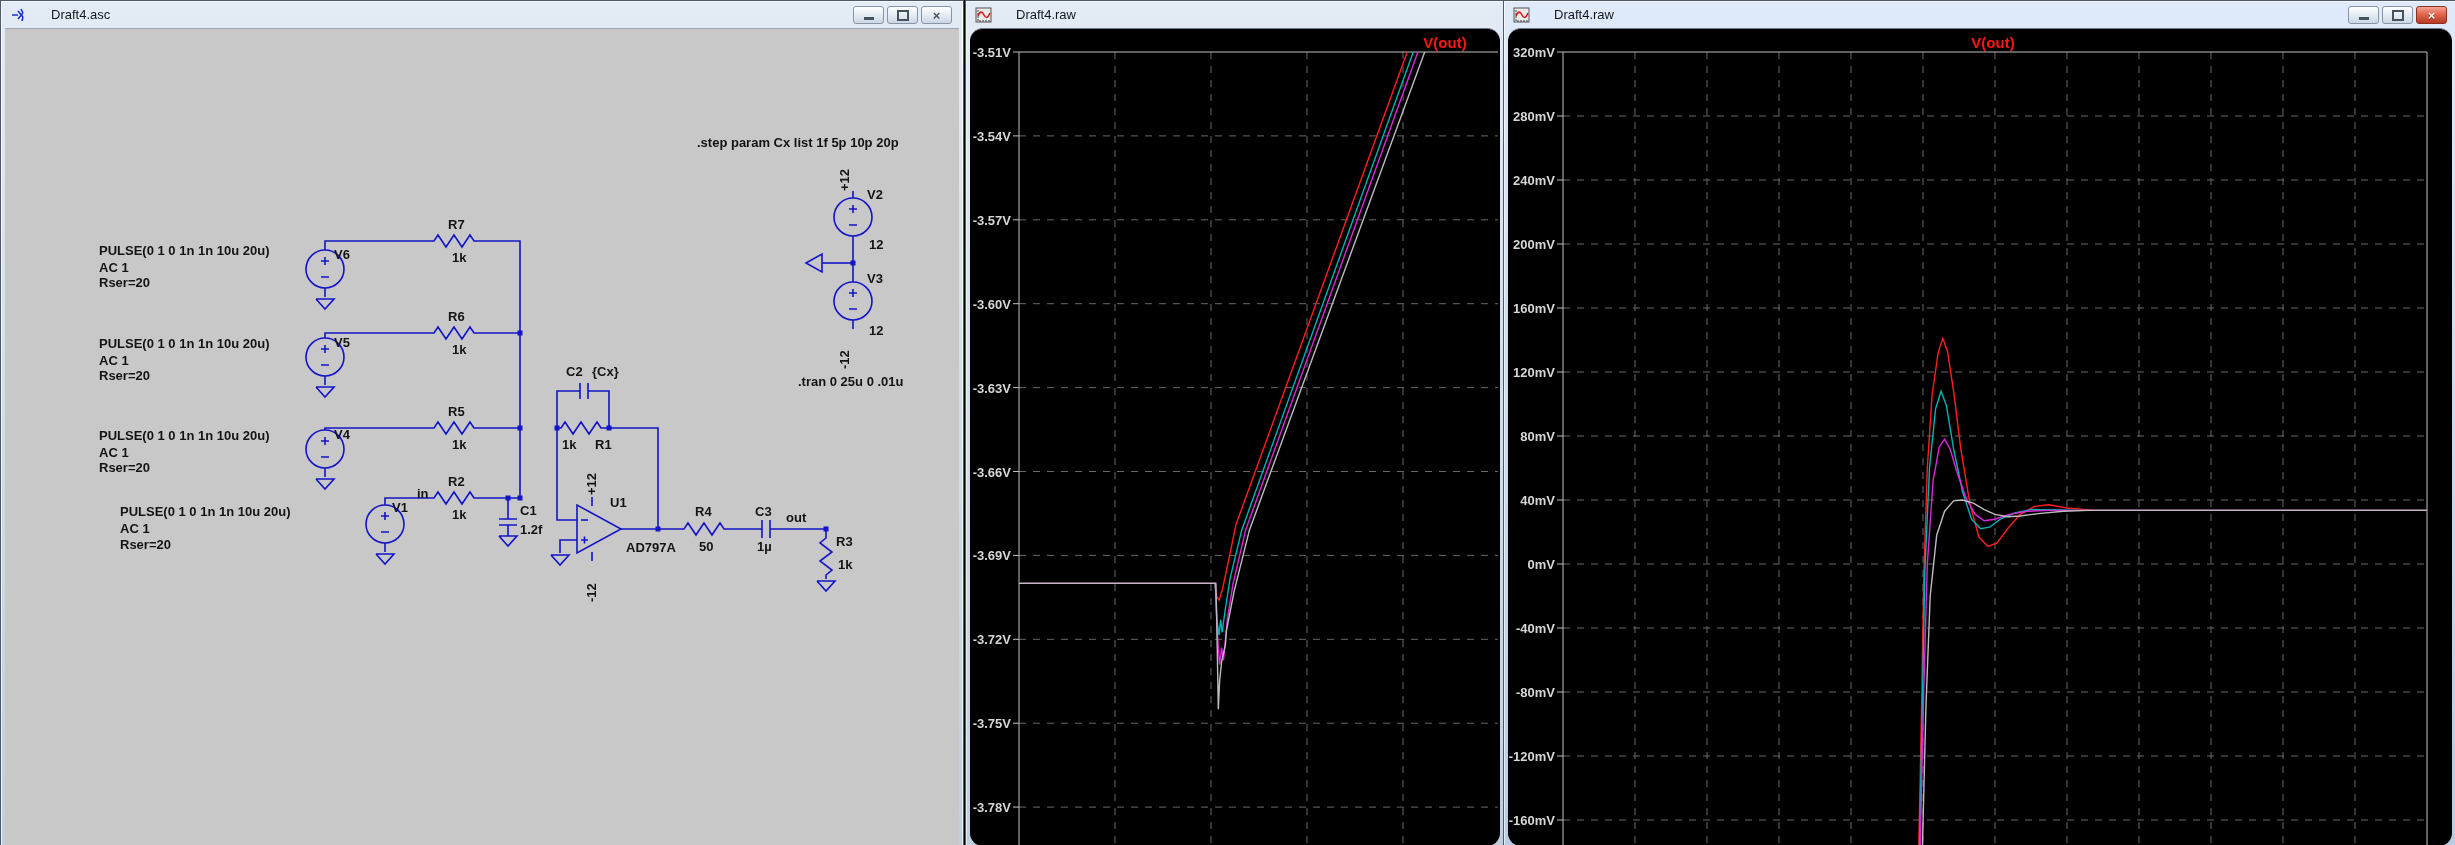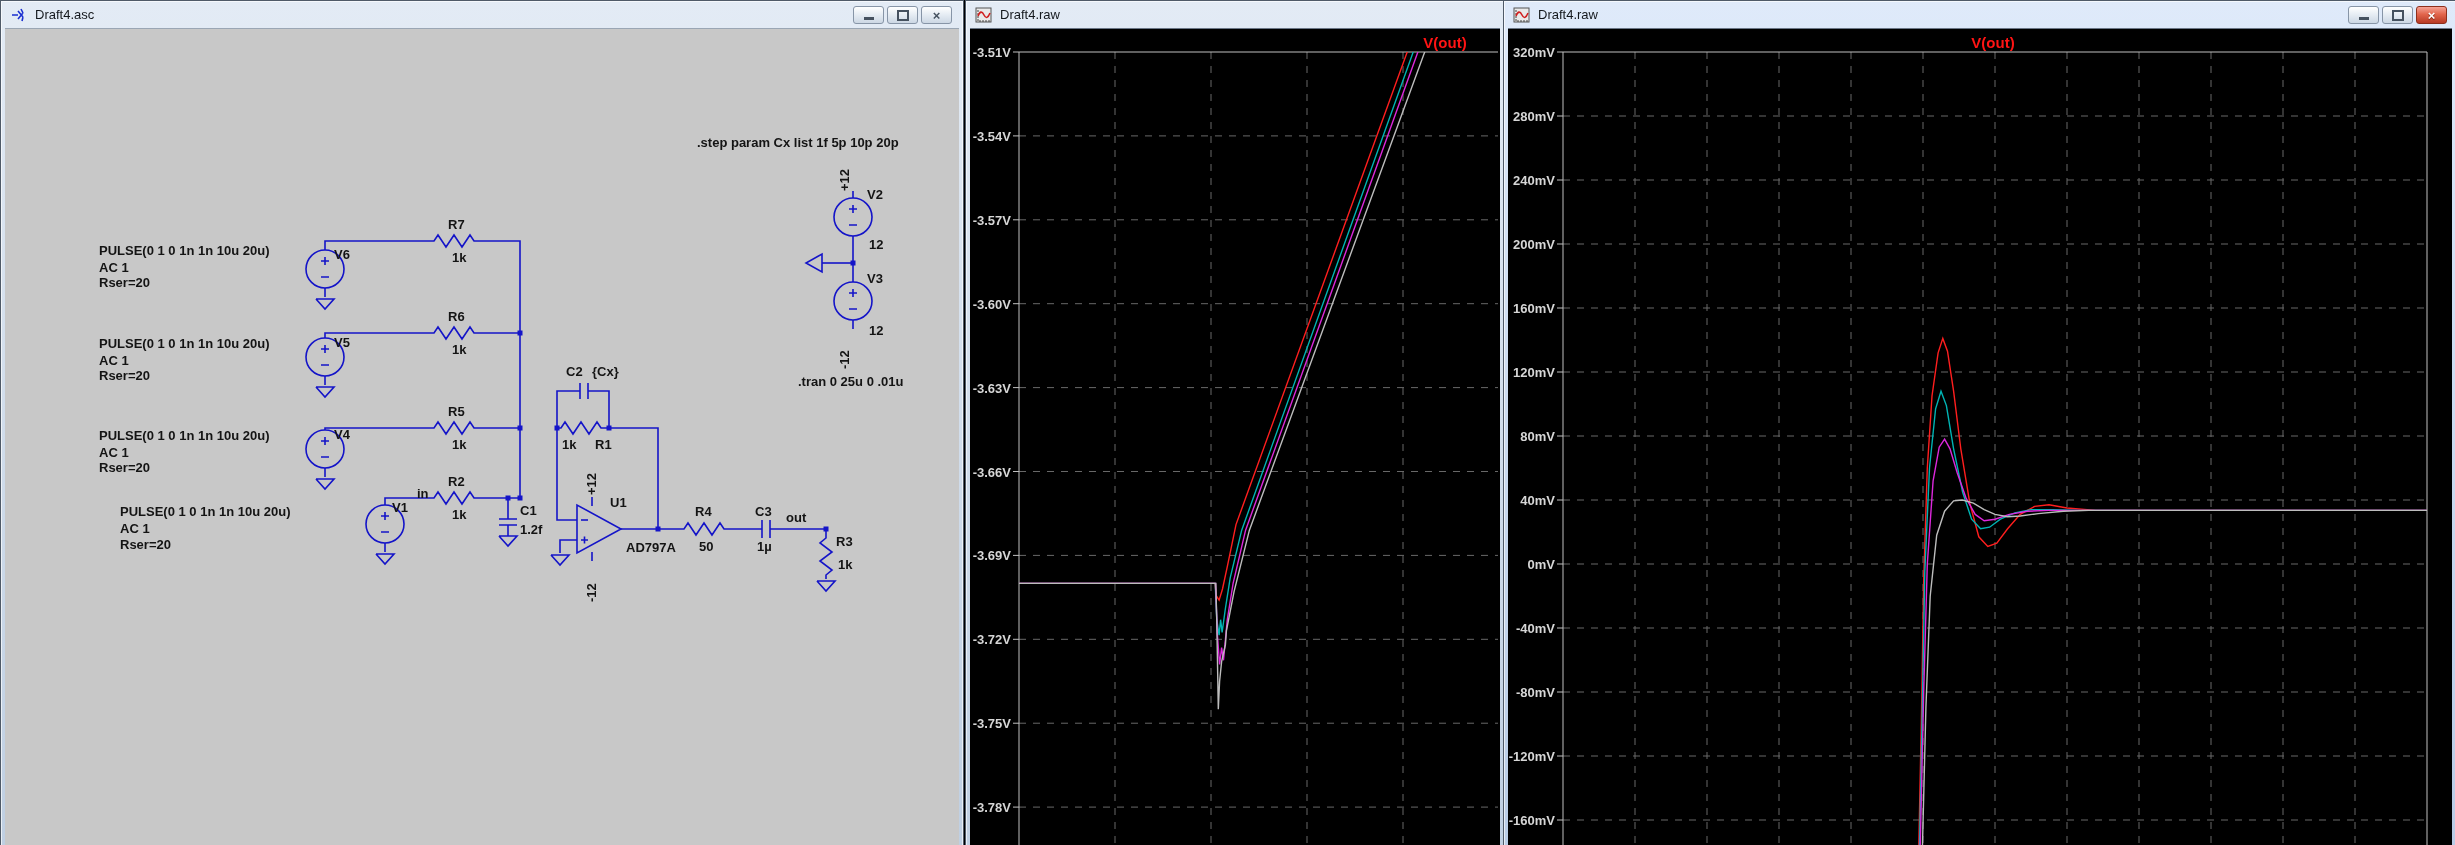--- a/index.html
+++ b/index.html
@@ -1,32 +1,32 @@
 <!DOCTYPE html>
 <html><head>
 <meta charset="utf-8">
 <style>
   html,body{margin:0;padding:0;background:#000;width:2455px;height:845px;overflow:hidden;
             font-family:"Liberation Sans",sans-serif;}
   .win{position:absolute;border:1px solid #4f5a68;background:linear-gradient(#e3ebf5,#bfcfe2);
        box-shadow:inset 0 0 0 1px rgba(255,255,255,.65);}
   .titlebar{position:absolute;left:0;right:0;top:0;height:27px;display:flex;align-items:center;
-            padding-left:9px;gap:8px;font-size:13px;color:#14181d;}
+            padding-left:9px;gap:24px;font-size:13px;color:#14181d;}
   .titlebar .wicon{width:17px;height:16px;flex:0 0 auto;}
   .controls{position:absolute;top:5px;display:flex;gap:3px;}
   .btn{width:31px;height:18px;border:1px solid #8795a7;border-radius:3px;
        background:linear-gradient(#ffffff,#e7edf4 45%,#ccd7e4);display:flex;
        align-items:center;justify-content:center;box-sizing:border-box;}
   .btn.red{background:linear-gradient(#f5a396,#e2664d 45%,#b83a24);border-color:#8e2f1c;}
   .g-min{width:10px;height:3px;background:#45515f;margin-top:7px;}
   .g-rst{width:8px;height:7px;border:2px solid #45515f;margin-top:1px;}
   .g-cls{font-size:13px;font-weight:bold;color:#45515f;line-height:1;}
   .btn.red .g-cls{color:#fff;text-shadow:0 1px 1px #7a2413;}
   .content{position:absolute;left:4px;right:4px;top:27px;bottom:0;}
-  .content.dark{background:#000;border-top:1px solid #6a7686;}
+  .content.dark{background:#000;border-top:1px solid #6a7686;border-radius:13px;}
   .content.sch{background:#c8c8c8;border-top:1px solid #9aa6b4;}
   svg text{font-family:"Liberation Sans",sans-serif;}
   .schtxt{font-size:13px;font-weight:bold;fill:#141414;}
   .ticklabel{font-size:13px;font-weight:bold;fill:#d6d6d6;}
   .legend{font-size:15px;font-weight:bold;}
   .grid{stroke:#686868;stroke-width:1;stroke-dasharray:7 7;}
   .axis{stroke:#c0c0c0;stroke-width:1;}
   .wire{stroke:#1414c8;stroke-width:1.6;fill:none;}
   .junc{fill:#1414c8;}
 </style>

